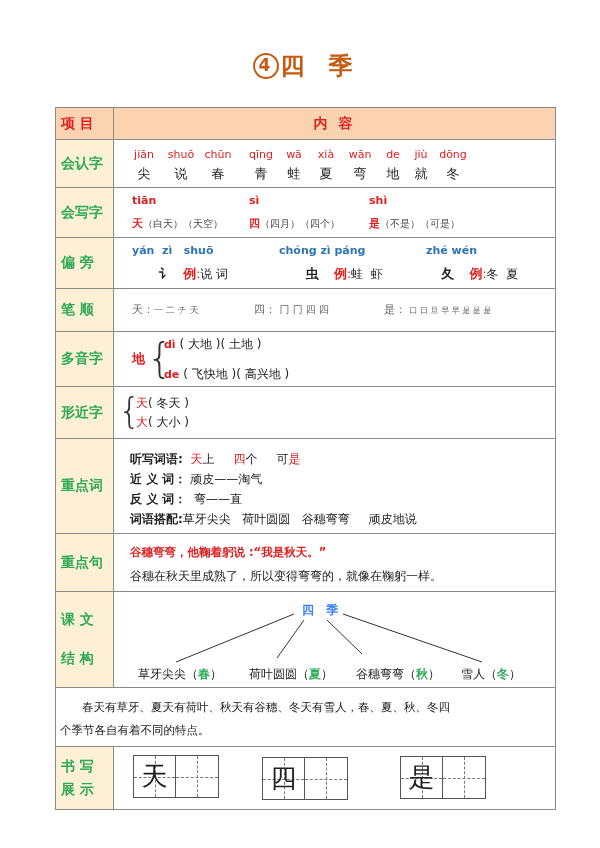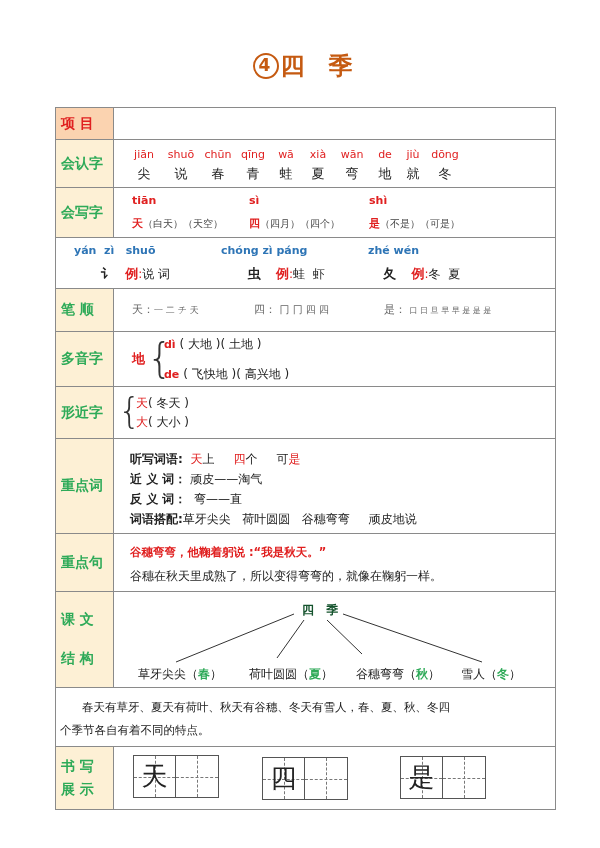--- a/index.html
+++ b/index.html
@@ -48,21 +48,21 @@
   .stroke { position: absolute; top: 13px; font-size: 11px; }
 
   
   .brace { position: absolute; font-size: 34px; color: #333; font-weight: 200; line-height: 1; }
 
   .textline { position: absolute; left: 16px; font-size: 12px; white-space: pre; }
   .textline b { font-weight: bold; }
 
   
   .tree-svg { position: absolute; left: 0; top: 0; }
-  .tree-root { position: absolute; top: 10px; left: 188px; color: #14532d; font-weight: bold; font-size: 12px; letter-spacing: 4px; }
+  .tree-root { position: absolute; top: 10px; left: 188px; color: #3b82f6; font-weight: bold; font-size: 12px; letter-spacing: 4px; }
   .tree-leaf { position: absolute; top: 74px; font-size: 12px; white-space: pre; }
 
   
   .grid-pair { position: absolute; top: 8px; display: flex; }
   .grid-box { width: 43px; height: 43px; border: 1px solid #555; position: relative; background: #fff; }
   .grid-box + .grid-box { border-left: none; }
   .grid-box::before { content: ""; position: absolute; left: 50%; top: 0; bottom: 0; border-left: 1px dashed #777; }
   .grid-box::after { content: ""; position: absolute; top: 50%; left: 0; right: 0; border-top: 1px dashed #777; }
   .grid-box .ch { position: absolute; left: 0; top: 0; width: 100%; height: 100%; display: flex; align-items: center; justify-content: center; font-size: 26px; font-family: "DejaVu Serif", "Liberation Serif", serif; z-index: 2; }
 </style>
@@ -70,39 +70,40 @@
 <body>
 
 <div class="title">
   <span class="num">4</span><span>四</span><span class="w2">季</span>
 </div>
 
 <div class="table">
 
   <div class="row hdr">
     <div class="label">项 目</div>
+    <div class="content">内 容</div>
   </div>
 
   <div class="row" style="height:48px">
     <div class="label">会认字</div>
     <div class="content">
       <div class="pinyin-grid">
         <div class="py-cell" style="width:28px">
             <span class="py">jiān</span>
             <span class="hz">尖</span>
           </div>
         <div class="py-cell" style="width:38px;margin-left:4px">
             <span class="py">shuō</span>
             <span class="hz">说</span>
           </div>
         <div class="py-cell" style="width:36px;margin-left:0">
             <span class="py">chūn</span>
             <span class="hz">春</span>
           </div>
-        <div class="py-cell" style="width:34px;">
+        <div class="py-cell" style="width:34px;margin-left:8px">
             <span class="py">qīng</span>
             <span class="hz">青</span>
           </div>
         <div class="py-cell" style="width:24px;margin-left:4px">
             <span class="py">wā</span>
             <span class="hz">蛙</span>
           </div>
         <div class="py-cell" style="width:24px;margin-left:8px">
             <span class="py">xià</span>
             <span class="hz">夏</span>
@@ -139,20 +140,21 @@
         <div class="line"><span class="red">四</span><span>（四月）（四个）</span></div>
       </div>
       <div class="write-item" style="left:255px">
         <div class="py">shì</div>
         <div class="line"><span class="red">是</span><span>（不是）（可是）</span></div>
       </div>
     </div>
   </div>
 
   <div class="row" style="height:51px">
+    <div class="label">偏 旁</div>
     <div class="content">
       <div class="rad" style="left:18px">
         <div class="py blue" style="white-space:pre">yán  zì   shuō</div>
         <div class="line">       <b>讠</b>   <b class="red">例</b><span class="red">:</span><span>说 词</span></div>
       </div>
       <div class="rad" style="left:165px">
         <div class="py blue">chóng zì páng</div>
         <div class="line">       <b>虫</b>    <b class="red">例</b><span class="red">:</span><span>蛙  虾</span></div>
       </div>
       <div class="rad" style="left:312px">

